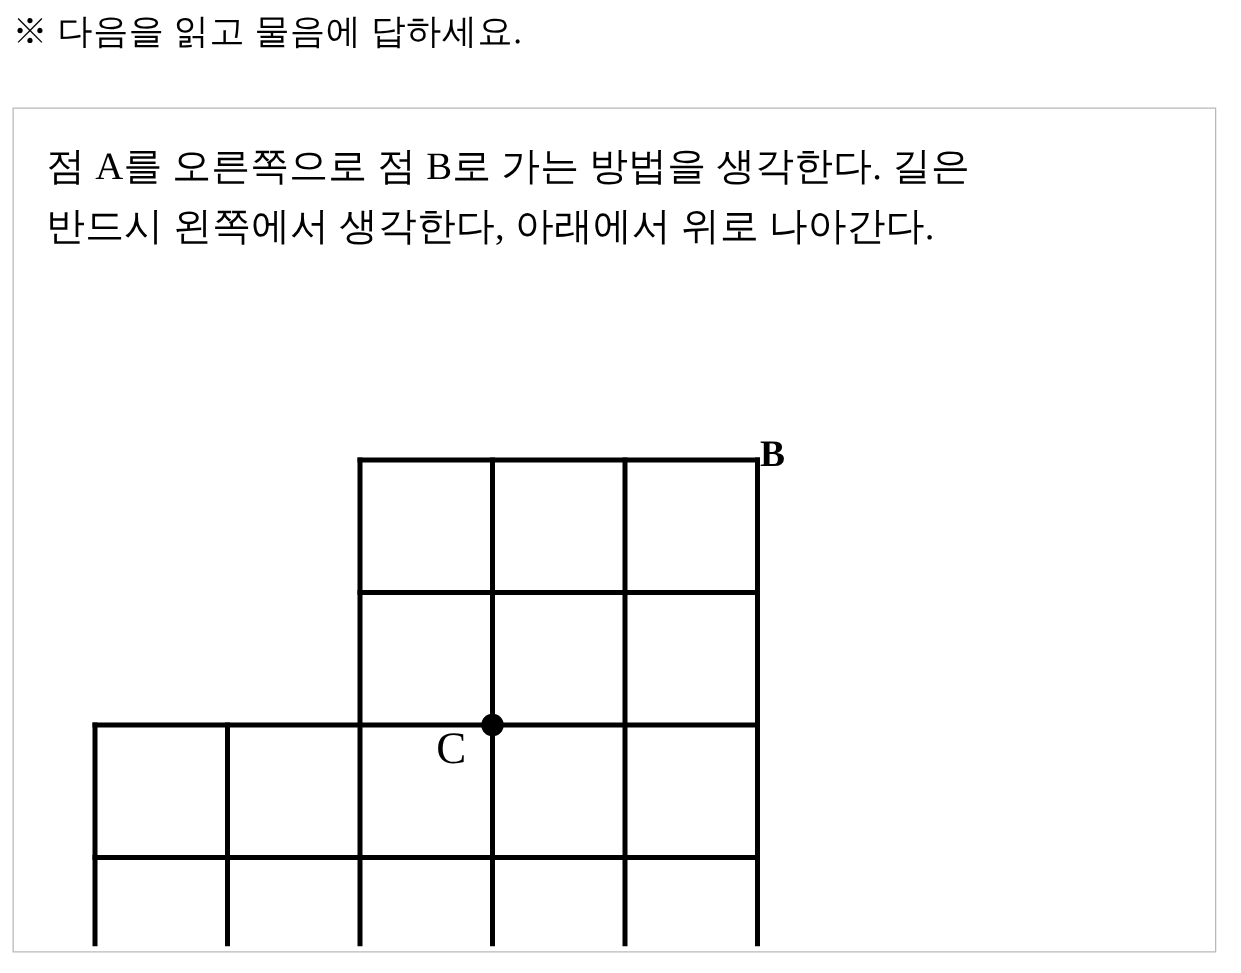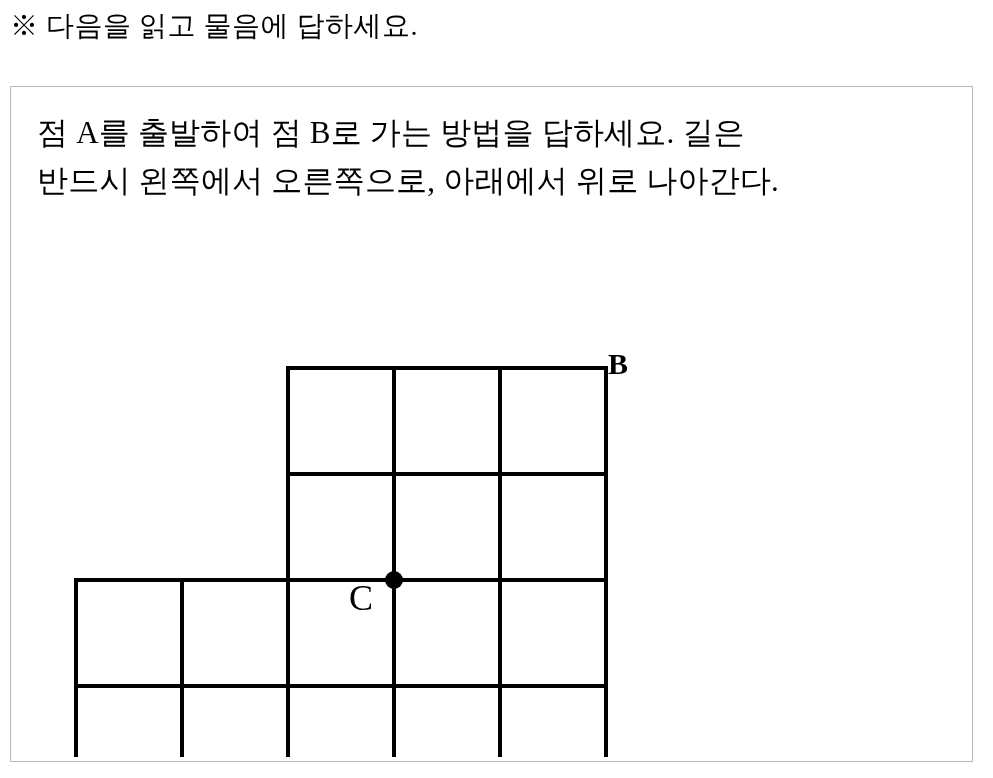--- a/index.html
+++ b/index.html
@@ -75,22 +75,22 @@
   }
 </style>
 </head>
 <body>
 
 <div id="instruction">※ 다음을 읽고 물음에 답하세요.</div>
 
 <div id="problem-box">
 
   <div id="problem-text">
-    <span class="line">점 A를 출발하여 점 B로 가는 방법을 답하세요. 길은</span>
-    <span class="line">반드시 왼쪽에서 오른쪽으로, 아래에서 위로 나아간다.</span>
+    <span class="line">점 A를 오른쪽으로 점 B로 가는 방법을 생각한다. 길은</span>
+    <span class="line">반드시 왼쪽에서 생각한다, 아래에서 위로 나아간다.</span>
   </div>
 
   <div id="figure">
     <svg width="961" height="510" viewBox="0 0 961 510" xmlns="http://www.w3.org/2000/svg">
       <g stroke="#000000" stroke-width="4" stroke-linecap="square" fill="none">
 
         <line x1="65" y1="333" x2="65" y2="545"></line>
         <line x1="171" y1="333" x2="171" y2="545"></line>
         <line x1="277" y1="121" x2="277" y2="545"></line>
         <line x1="383" y1="121" x2="383" y2="545"></line>

